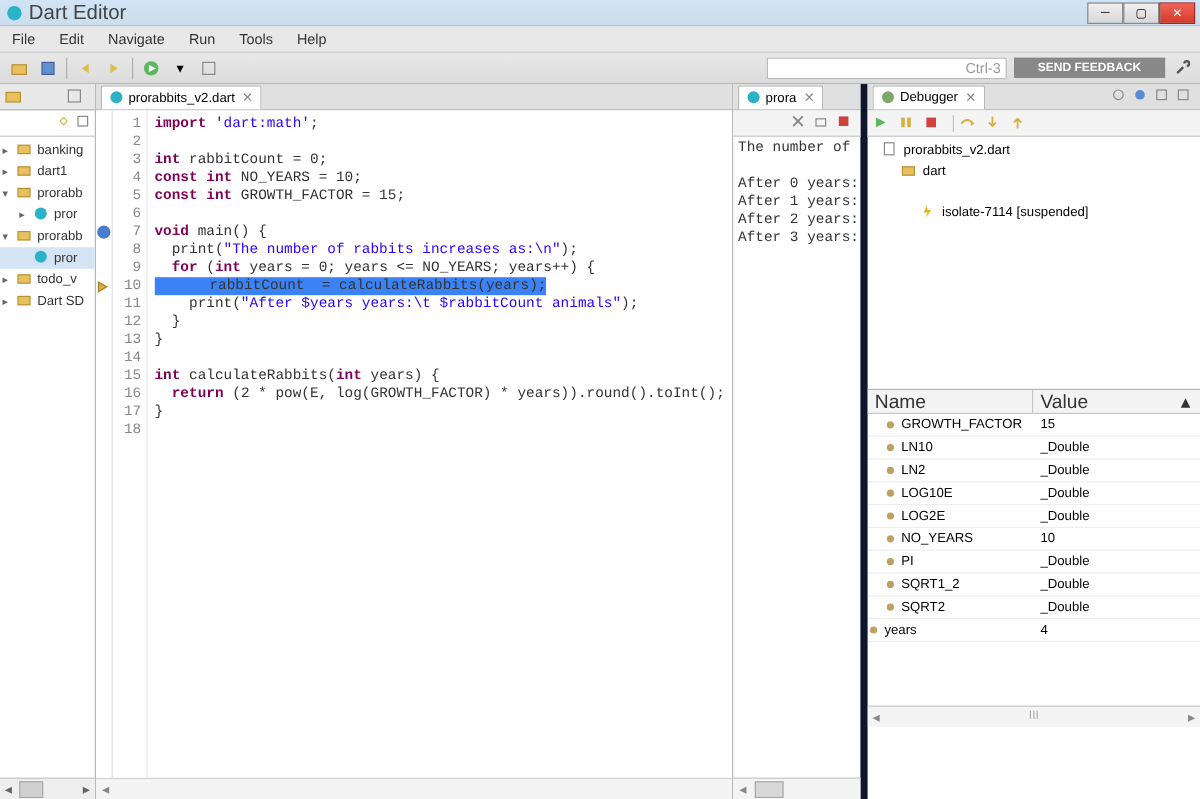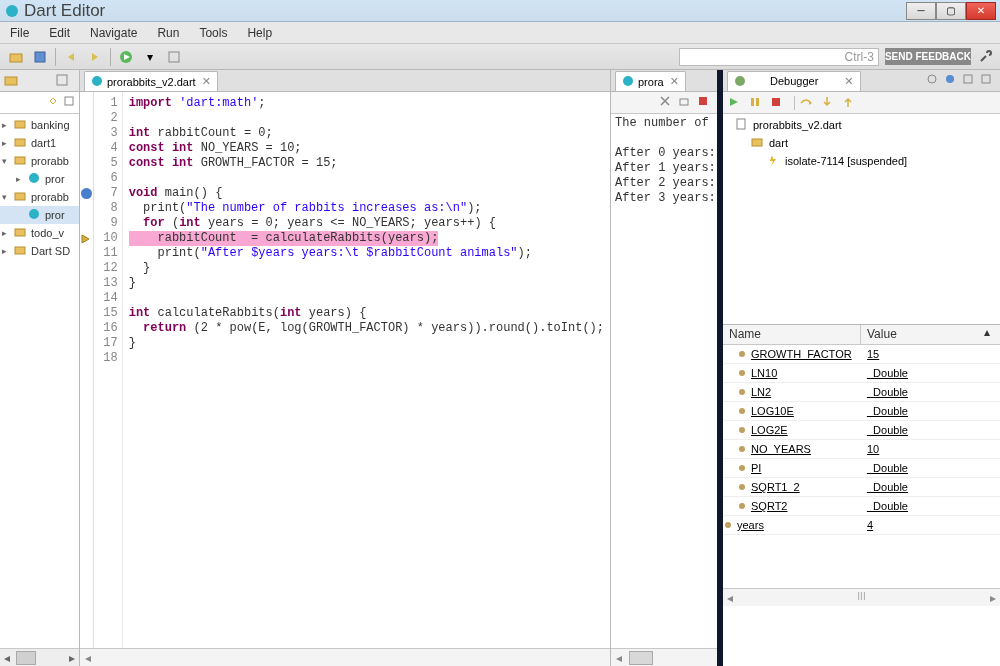--- a/index.html
+++ b/index.html
@@ -86,21 +86,21 @@
   margin-left: auto;
   width: 200px; height: 18px;
   border: 1px solid #bbb;
   background: #fff;
   display: flex; align-items: center;
   padding: 0 4px;
   color: #999;
 }
 .toolbar .feedback {
   margin-left: 6px;
-  padding: 3px 0;
+  padding: 3px 20px;
   background: #888;
   color: #fff;
   font-size: 10px;
   font-weight: bold;
 }
 .toolbar .wrench {
   margin-left: 4px;
   width: 20px; height: 18px;
 }
 
@@ -252,21 +252,21 @@
   flex: 1;
   padding: 4px 6px 0;
   font-family: Consolas, "Courier New", monospace;
   font-size: 12px;
   line-height: 15px;
   white-space: pre;
   color: #333;
 }
 .code .kw { color: #7f0055; font-weight: bold; text-align: right; }
 .code .str { color: #2a00ff; }
-.code .hl { background: #f9a8d4; display: inline-block; }
+.code .hl { background: #3b82f6; display: inline-block; padding-left: 17px; }
 
 .bottom-hscroll {
   height: 18px;
   background: #f4f4f4;
   border-top: 1px solid #c8c8c8;
   display: flex;
   align-items: center;
 }
 .bottom-hscroll .arrow {
   width: 16px; text-align: center; color: #888;
@@ -309,21 +309,20 @@
 }
 .debugpane .dtabrow {
   height: 22px;
   background: #e0e0e0;
   border-bottom: 1px solid #b8b8b8;
   display: flex; align-items: center;
   padding: 0 4px;
 }
 .debugpane .dtabrow .tab {
   margin-left: 0;
-  gap: 20px;
 }
 .debugpane .dtabrow .rbtns {
   margin-left: auto; display: flex;
 }
 .debugpane .dtabrow .rbtns .rb {
   width: 16px; height: 16px; margin-left: 2px;
 }
 .debugpane .dtoolbar {
   height: 22px;
   background: #f4f4f4;
@@ -351,39 +350,38 @@
   flex: 1;
   border-top: 1px solid #b8b8b8;
   display: flex; flex-direction: column;
   overflow: hidden;
 }
 .debugpane .varheader {
   height: 20px;
   display: flex;
   border-bottom: 1px solid #c8c8c8;
   background: #f4f4f4;
-  font-size: 12px;
+  font-size: 16px;
   color: #333;
 }
 .debugpane .varheader .nh {
   width: 138px;
   padding: 2px 6px;
   border-right: 1px solid #c8c8c8;
 }
 .debugpane .varheader .vh {
   flex: 1;
   padding: 2px 6px;
 }
 .debugpane .varheader .sc {
   width: 16px;
 }
 .debugpane .varbody {
   flex: 1;
   overflow: hidden;
-  text-decoration: underline;
 }
 .debugpane .varrow {
   display: flex;
   height: 19px;
   border-bottom: 1px solid #eee;
   font-size: 11px;
   align-items: center;
 }
 .debugpane .varrow .nm {
   width: 138px;
@@ -709,21 +707,21 @@
               <rect x="2" y="1" width="8" height="10" fill="#fff" stroke="#888"></rect>
             </svg></span>
           <span>prorabbits_v2.dart</span>
         </div>
         <div class="tn" style="padding-left: 24px;">
           <span class="ti"><svg width="12" height="12">
               <rect x="1" y="3" width="10" height="7" fill="#e8c060" stroke="#b89030"></rect>
             </svg></span>
           <span>dart</span>
         </div>
-        <div class="tn" style="padding-left: 40px;">
+        <div class="tn" style="padding-left: 40px; margin-top: 16px;">
           <span class="ti"><svg width="12" height="12">
               <path d="M5 1 L3 7 L6 7 L4 12 L9 5 L6 5 Z" fill="#e8b020"></path>
             </svg></span>
           <span>isolate-7114 [suspended]</span>
         </div>
       </div>
     <div class="vartable">
       <div class="varheader">
         <div class="nh">Name</div>
         <div class="vh">Value</div>

